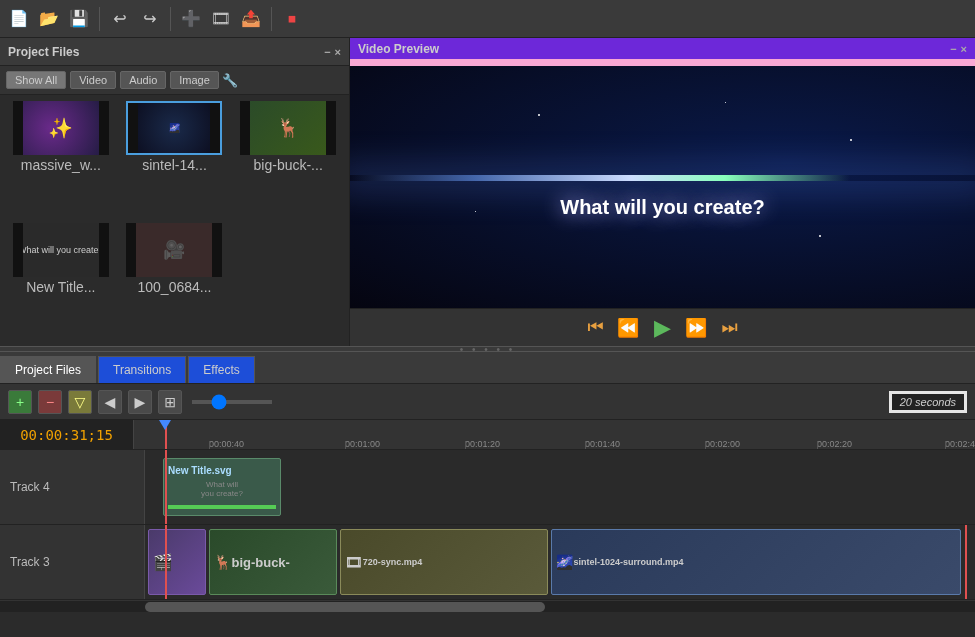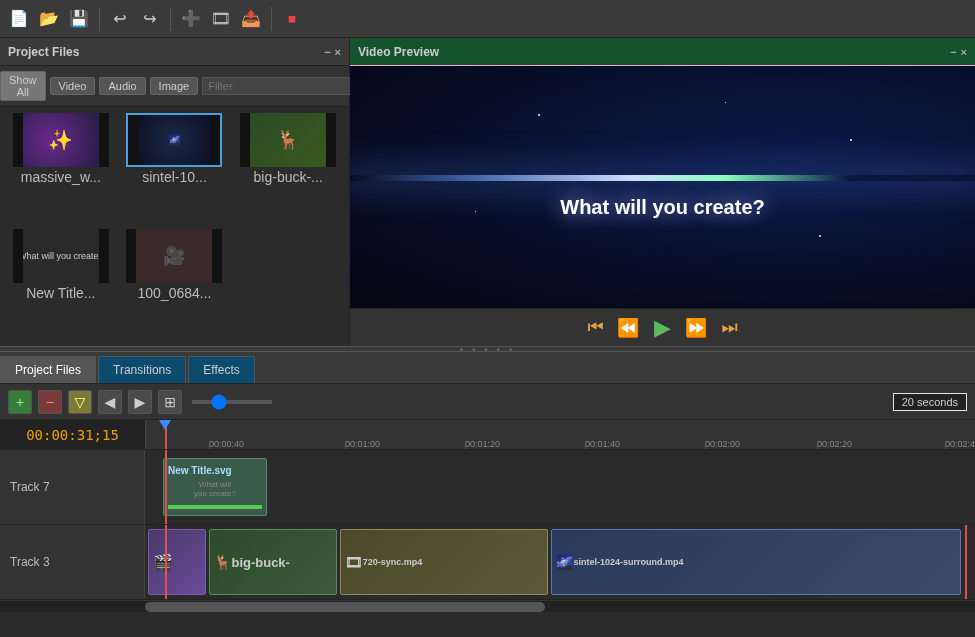--- a/index.html
+++ b/index.html
@@ -53,21 +53,21 @@
       padding: 0 8px;
       border-bottom: 1px solid #222;
       font-size: 12px;
       font-weight: bold;
     }
     .panel-header-icons { display: flex; gap: 4px; }
     .panel-header-icon { font-size: 11px; color: #aaa; cursor: pointer; }
 
     #filter-bar {
       background: #333;
-      padding: 5px 0;
+      padding: 5px 6px;
       display: flex;
       align-items: center;
       gap: 4px;
       border-bottom: 1px solid #222;
     }
     .filter-btn {
       background: #555;
       border: 1px solid #666;
       color: #ccc;
       padding: 2px 8px;
@@ -133,27 +133,27 @@
       border: 2px solid #4a9ede;
     }
 
     
     #right-panel {
       flex: 1;
       display: flex;
       flex-direction: column;
     }
     #right-panel-header {
-      background: #14532d;
+      background: #6d28d9;
       height: 28px;
       display: flex;
       align-items: center;
       justify-content: space-between;
       padding: 0 8px;
-      border-bottom: 1px solid #f9a8d4;
+      border-bottom: 7px solid #f9a8d4;
       font-size: 12px;
       font-weight: bold;
     }
     #preview-area {
       flex: 1;
       background: #1a1a2e;
       display: flex;
       align-items: center;
       justify-content: center;
       position: relative;
@@ -189,21 +189,21 @@
     }
     #timeline-tabs {
       background: #3a3a3a;
       height: 32px;
       display: flex;
       align-items: flex-end;
       border-bottom: 1px solid #222;
     }
     .timeline-tab {
       padding: 6px 14px;
-      background: #0c4a6e;
+      background: #1d4ed8;
       border: 1px solid #555;
       border-bottom: none;
       color: #ccc;
       cursor: pointer;
       font-size: 12px;
       margin-right: 2px;
     }
     .timeline-tab.active {
       background: #555;
       color: #fff;
@@ -231,21 +231,22 @@
       display: flex; align-items: center; gap: 4px;
       margin-left: 4px;
     }
     .zoom-slider { width: 80px; height: 4px; appearance: none; background: #555; }
     #timeline-duration {
       margin-left: auto;
       background: #222;
       color: #ccc;
       padding: 2px 8px;
       font-size: 11px;
-      border: 1px solid #e5e5e5;
+      border: 3px solid #e5e5e5;
+      font-style: italic;
     }
 
     #timeline-area {
       flex: 1;
       display: flex;
       flex-direction: column;
       overflow: hidden;
       background: #2b2b2b;
     }
 
@@ -288,21 +289,21 @@
     #time-display {
       background: #222;
       color: #f0a000;
       font-size: 14px;
       font-family: monospace;
       padding: 2px 8px;
       position: absolute;
       left: 0;
       top: 0;
       height: 100%;
-      width: 146px;
+      width: 134px;
       display: flex;
       align-items: center;
       justify-content: center;
       border-right: 1px solid #444;
     }
 
     
     .playhead {
       position: absolute;
       top: 0; bottom: 0;
@@ -343,21 +344,21 @@
       flex: 1;
       background: #2a2a2a;
       position: relative;
       overflow: hidden;
     }
     
     .title-clip {
       position: absolute;
       top: 8px;
       left: 18px;
-      width: 104px;
+      width: 118px;
       height: 58px;
       background: #3a5a4a;
       border: 1px solid #5a8a6a;
       border-radius: 2px;
       display: flex;
       flex-direction: column;
       justify-content: space-around;
       padding: 4px;
       cursor: pointer;
     }
@@ -462,38 +463,37 @@
       <div class="panel-header-icons">
         <span class="panel-header-icon">−</span>
         <span class="panel-header-icon">×</span>
       </div>
     </div>
     <div id="filter-bar">
       <button class="filter-btn active">Show All</button>
       <button class="filter-btn">Video</button>
       <button class="filter-btn">Audio</button>
       <button class="filter-btn">Image</button>
-      <input class="filter-input" type="text" placeholder="Filter" style="">
       <span class="filter-clear">🔧</span>
     </div>
     <div id="media-grid">
 
       <div class="media-item">
         <div class="media-thumb" style="background: radial-gradient(circle at 40% 50%, #6a2a8a, #1a1a3a);">
           <div style="position:absolute;top:50%;left:50%;transform:translate(-50%,-50%);font-size:20px;">✨</div>
         </div>
         <div class="media-label">massive_w...</div>
       </div>
 
 
       <div class="media-item selected">
         <div class="media-thumb" style="background: radial-gradient(circle, #1a2a4a, #0a0a1a); border:2px solid #4a9ede;">
           <div style="position:absolute;top:50%;left:50%;transform:translate(-50%,-50%);font-size:9px;color:#88aaff;text-align:center;">🌌</div>
         </div>
-        <div class="media-label">sintel-10...</div>
+        <div class="media-label">sintel-14...</div>
       </div>
 
       <div class="media-item">
         <div class="media-thumb" style="background: linear-gradient(135deg, #2a4a2a, #3a5a1a);">
           <div style="position:absolute;top:50%;left:50%;transform:translate(-50%,-50%);font-size:18px;">🦌</div>
         </div>
         <div class="media-label">big-buck-...</div>
       </div>
 
       <div class="media-item">
@@ -583,21 +583,21 @@
         <div class="ruler-mark" style="left:800px">00:02:40</div>
 
         <div class="playhead" style="left:20px;">
           <div class="playhead-triangle"></div>
         </div>
       </div>
     </div>
 
     <div class="track-row">
       <div class="track-label">
-        <span>Track 7</span>
+        <span>Track 4</span>
       </div>
       <div class="track-content">
 
         <div style="position:absolute;left:20px;top:0;bottom:0;width:2px;background:#e05050;z-index:5;"></div>
 
         <div class="title-clip">
           <div class="clip-title">New Title.svg</div>
           <div class="clip-preview-text">What will<br>you create?</div>
           <div class="clip-bottom-bar"></div>
         </div>

